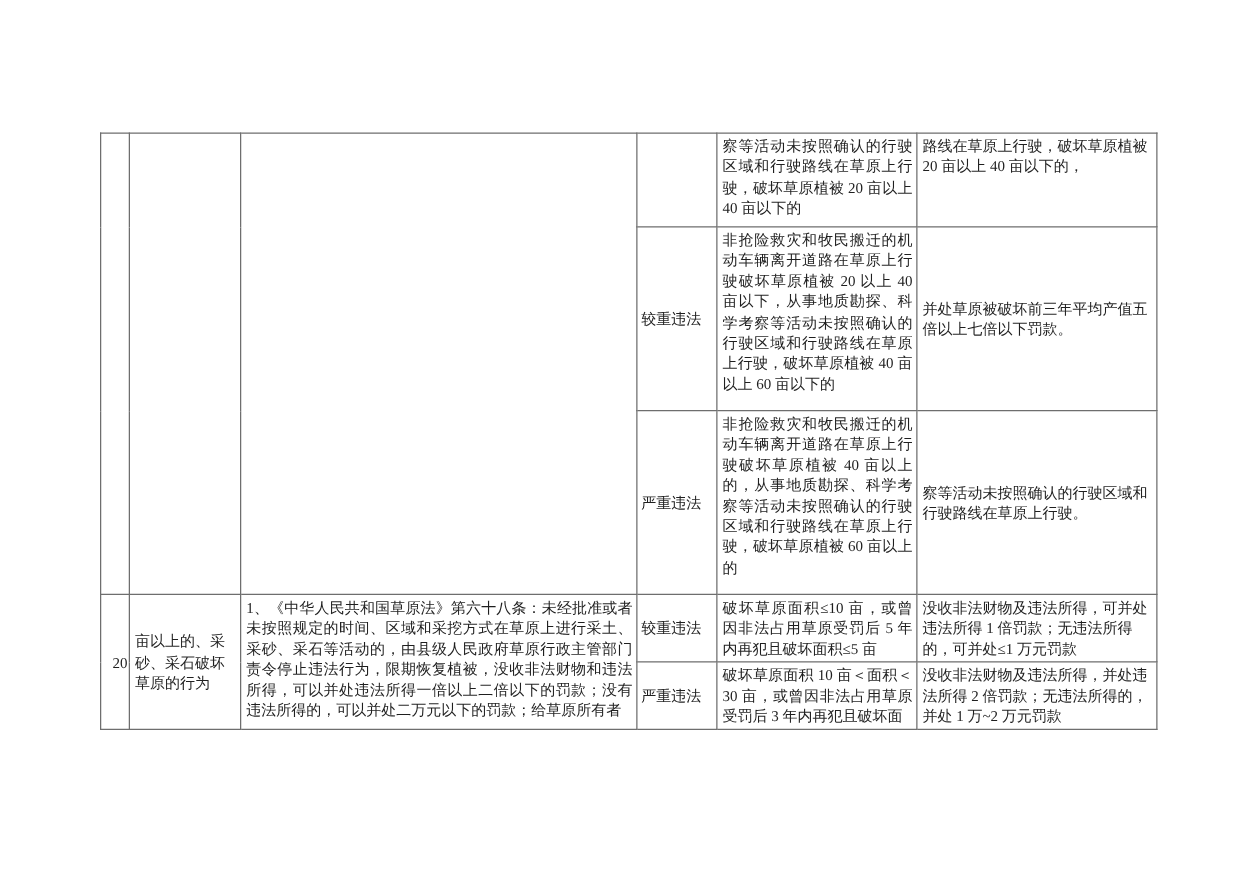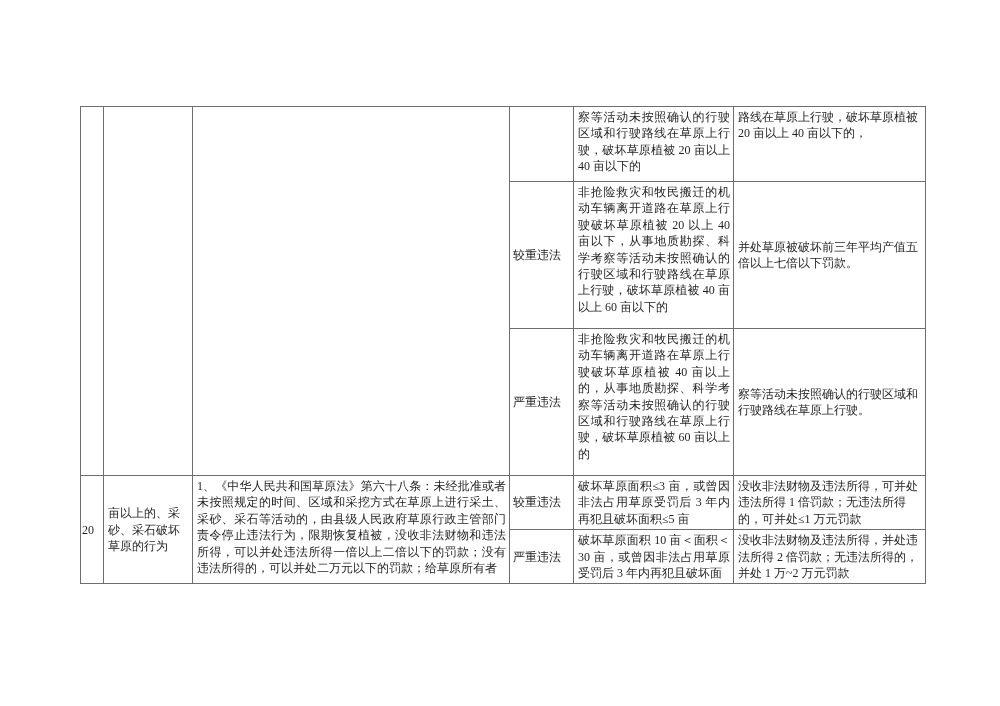--- a/index.html
+++ b/index.html
@@ -37,21 +37,21 @@
     word-break:break-all;
   }
   
   tr.r1{height:75px;}
   tr.r2{height:147px;}
   tr.r3{height:147px;}
   tr.r4{height:54px;}
   tr.r5{height:54px;}
   
   td.num{
-    text-align:left;
+    text-align:right;
     vertical-align:middle;
     padding:1px;
   }
   td.level{
     vertical-align:middle;
     padding-left:3px;
   }
   td.mid{vertical-align:middle;}
   td.just{text-align:justify;}
 </style>
@@ -85,21 +85,21 @@
       <tr class="r3">
         <td class="level">严重违法</td>
         <td class="just">非抢险救灾和牧民搬迁的机动车辆离开道路在草原上行驶破坏草原植被 40 亩以上的，从事地质勘探、科学考察等活动未按照确认的行驶区域和行驶路线在草原上行驶，破坏草原植被 60 亩以上的</td>
         <td class="mid">察等活动未按照确认的行驶区域和行驶路线在草原上行驶。</td>
       </tr>
       <tr class="r4">
         <td rowspan="2" class="num">20</td>
         <td rowspan="2" class="mid">亩以上的、采砂、采石破坏草原的行为</td>
         <td rowspan="2" class="just">1、《中华人民共和国草原法》第六十八条：未经批准或者未按照规定的时间、区域和采挖方式在草原上进行采土、采砂、采石等活动的，由县级人民政府草原行政主管部门责令停止违法行为，限期恢复植被，没收非法财物和违法所得，可以并处违法所得一倍以上二倍以下的罚款；没有违法所得的，可以并处二万元以下的罚款；给草原所有者</td>
         <td class="level">较重违法</td>
-        <td class="just">破坏草原面积≤3 亩，或曾因非法占用草原受罚后 3 年内再犯且破坏面积≤5 亩</td>
+        <td class="just">破坏草原面积≤10 亩，或曾因非法占用草原受罚后 5 年内再犯且破坏面积≤5 亩</td>
         <td>没收非法财物及违法所得，可并处违法所得 1 倍罚款；无违法所得的，可并处≤1 万元罚款</td>
       </tr>
       <tr class="r5">
         <td class="level">严重违法</td>
         <td class="just">破坏草原面积 10 亩＜面积＜30 亩，或曾因非法占用草原受罚后 3 年内再犯且破坏面</td>
         <td>没收非法财物及违法所得，并处违法所得 2 倍罚款；无违法所得的，并处 1 万~2 万元罚款</td>
       </tr>
     </tbody>
   </table>
 </div>

